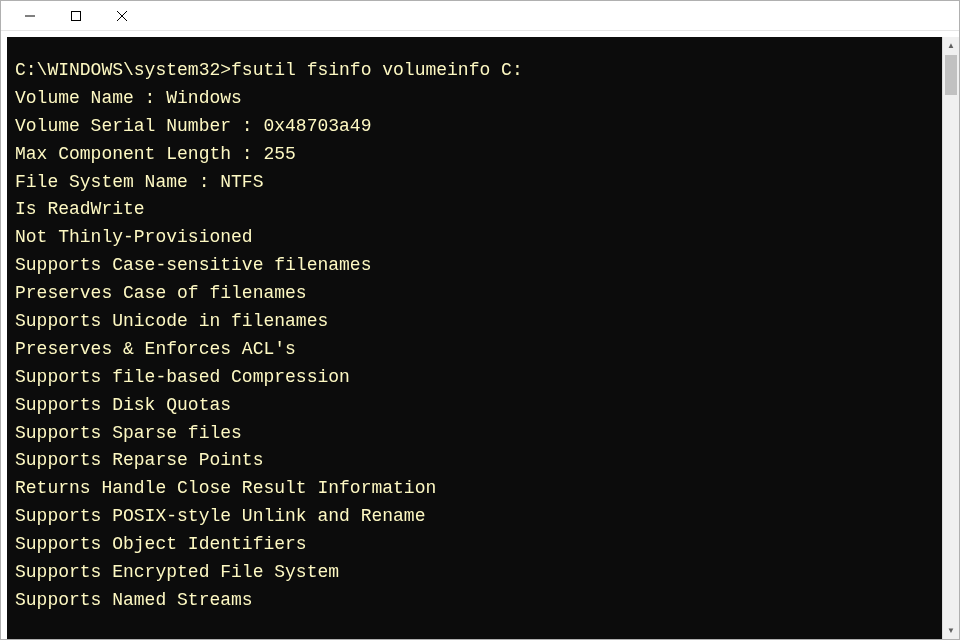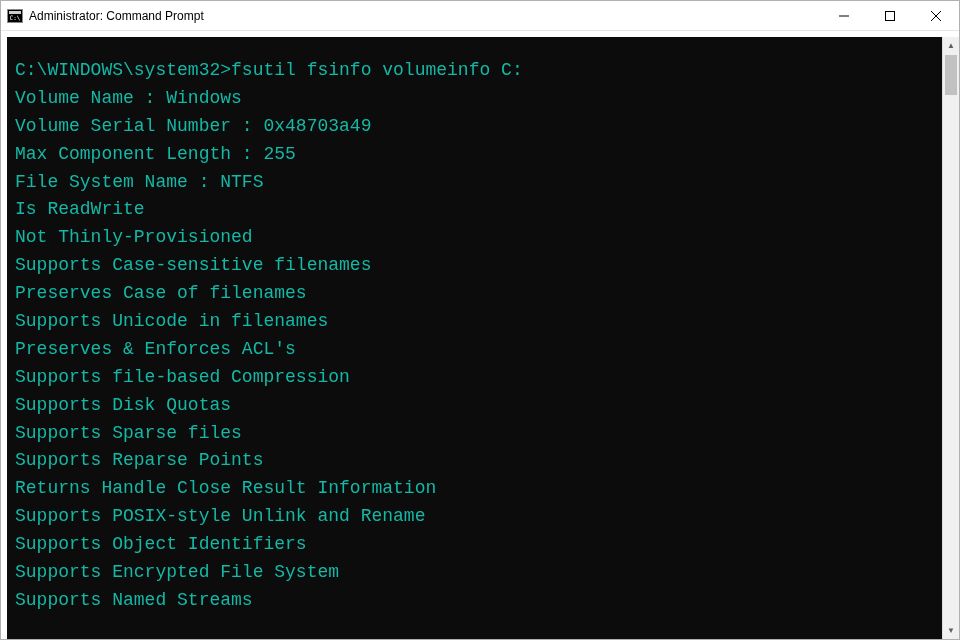--- a/index.html
+++ b/index.html
@@ -88,21 +88,21 @@
     .win-btn svg { width: 10px; height: 10px; }
     .terminal-wrap {
       flex: 1;
       display: flex;
       background: #ffffff;
       padding: 6px 0 0 6px;
     }
     .terminal {
       flex: 1;
       background: #0c0c0c;
-      color: #14b8a6;
+      color: #fef9c3;
       font-family: Consolas, "Courier New", monospace;
       font-size: 18px;
       line-height: 1.55;
       padding: 20px 8px 0 8px;
       white-space: pre;
       overflow: hidden;
     }
     .scrollbar {
       width: 17px;
       background: #f0f0f0;
@@ -128,26 +128,20 @@
       color: #606060;
     }
     .scroll-arrow-top { top: 0; }
     .scroll-arrow-bottom { bottom: 0; }
   </style>
 </head>
 <body>
 
 <div class="window">
   <div class="titlebar">
-    <div class="titlebar-left">
-      <div class="app-icon">
-          <span class="app-icon-text">C:\</span>
-        </div>
-      <span class="title-text">Administrator: Command Prompt</span>
-    </div>
     <div class="titlebar-right">
       <button class="win-btn">
         <svg viewBox="0 0 10 10">
             <line x1="0" y1="5" x2="10" y2="5" stroke="#000" stroke-width="1"></line>
           </svg>
       </button>
       <button class="win-btn">
         <svg viewBox="0 0 10 10">
             <rect x="0.5" y="0.5" width="9" height="9" fill="none" stroke="#000" stroke-width="1"></rect>
           </svg>

